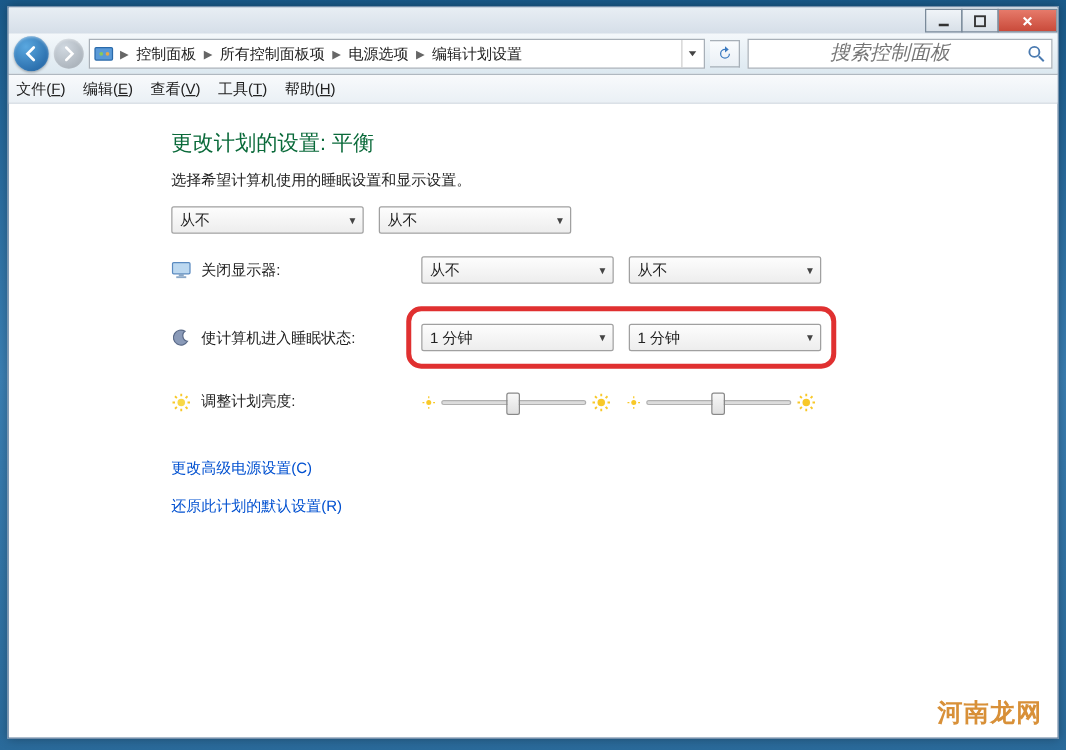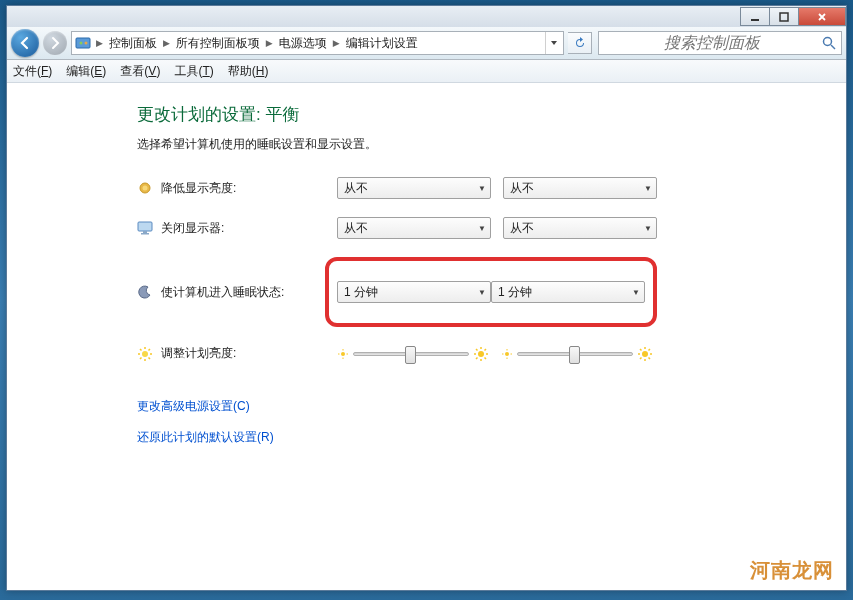--- a/index.html
+++ b/index.html
@@ -22,32 +22,32 @@
 .bc-drop { width: 16px; height: 22px; display: flex; align-items: center; justify-content: center; border-left: 1px solid #d0d0d0; }
 .refresh { width: 24px; height: 22px; border: 1px solid #a8b0b8; border-left: none; background: linear-gradient(#fafcfe,#eaf0f5); display: flex; align-items: center; justify-content: center; }
 .searchbox { width: 244px; height: 24px; background: #fff; border: 1px solid #a8b0b8; display: flex; align-items: center; padding: 0 4px; margin-left: 2px; }
 .searchbox input { flex: 1; border: none; outline: none; font-size: 16px; color: #888; font-style: italic; text-align: center; }
 .searchbox-icon { width: 16px; height: 16px; color: #4a7ab0; }
 .menubar { height: 23px; background: linear-gradient(180deg, #f8fafc, #eaf0f5); border-bottom: 1px solid #d0d8e0; display: flex; align-items: center; padding: 0 6px; gap: 14px; font-size: 12px; color: #222; }
 .menu-item { cursor: pointer; }
 .menu-item u { text-decoration: underline; }
 .content { padding: 20px 26px 20px 130px; position: relative; height: calc(100% - 77px); }
 .page-title { font-size: 17px; color: #0a6a3a; margin-bottom: 10px; }
-.page-sub { font-size: 12px; color: #222; margin-bottom: 24px; }
+.page-sub { font-size: 12px; color: #222; margin-bottom: 12px; }
 .cols-header { display: flex; align-items: center; margin-bottom: 18px; padding-left: 200px; }
 .col-head { width: 166px; display: flex; align-items: center; gap: 8px; font-size: 12px; color: #222; }
 .battery-icon { width: 18px; height: 24px; }
 .plug-icon { width: 28px; height: 14px; }
 .row { display: flex; align-items: center; margin-bottom: 18px; }
 .row-label { width: 200px; display: flex; align-items: center; gap: 8px; font-size: 12px; color: #222; }
 .row-icon { width: 16px; height: 16px; flex-shrink: 0; }
 .row-controls { display: flex; gap: 12px; }
 .dropdown { width: 154px; height: 22px; border: 1px solid #a0a0a0; background: linear-gradient(#fdfdfd, #ededed); display: flex; align-items: center; justify-content: space-between; padding: 0 4px 0 6px; font-size: 12px; color: #222; cursor: pointer; border-radius: 2px; }
 .dropdown-arrow { font-size: 8px; color: #444; }
-.highlight-box { border: 4px solid #e03030; border-radius: 12px; padding: 20px 8px; display: inline-flex; margin-left: -12px; }
+.highlight-box { border: 4px solid #e03030; border-radius: 12px; padding: 10px 8px; display: inline-flex; gap: 12px; margin-left: -12px; }
 .slider-wrap { width: 152px; display: flex; align-items: center; gap: 4px; }
 .sun-sm { width: 12px; height: 12px; }
 .sun-lg { width: 16px; height: 16px; }
 .slider-track { flex: 1; height: 4px; background: linear-gradient(#d0d0d0,#e8e8e8); border: 1px solid #b0b0b0; border-radius: 2px; position: relative; }
 .slider-thumb { position: absolute; top: -7px; width: 11px; height: 18px; background: linear-gradient(#f8f8f8, #e0e0e0); border: 1px solid #888; border-radius: 2px; }
 .links { margin-top: 36px; font-size: 12px; }
 .links a { color: #0050d0; text-decoration: none; display: block; margin-bottom: 14px; cursor: pointer; }
 .buttons { position: absolute; right: 26px; bottom: 56px; display: flex; gap: 8px; }
 .btn { height: 23px; padding: 0 14px; font-size: 12px; border: 1px solid #8a9aaa; border-radius: 3px; background: linear-gradient(#fdfdfd, #e8eef4); cursor: pointer; display: flex; align-items: center; }
 .btn.primary { border-color: #4a8acc; box-shadow: 0 0 3px #6aaae8; }
@@ -134,27 +134,20 @@
     <span class="menu-item"><span>工具</span>(<u>T</u>)</span>
     <span class="menu-item"><span>帮助</span>(<u>H</u>)</span>
   </div>
 
   <div class="content">
     <div class="page-title">更改计划的设置: 平衡</div>
     <div class="page-sub">选择希望计算机使用的睡眠设置和显示设置。</div>
 
 
     <div class="row">
-      <div class="row-label">
-        <svg class="row-icon" viewBox="0 0 16 16">
-            <circle cx="8" cy="8" r="5" fill="#e8b848" stroke="#c89828"></circle>
-            <circle cx="8" cy="8" r="2.5" fill="#f8d878"></circle>
-          </svg>
-        <span>降低显示亮度:</span>
-      </div>
       <div class="row-controls">
         <div class="dropdown">
             <span>从不</span>
             <span class="dropdown-arrow">▼</span>
           </div>
         <div class="dropdown">
             <span>从不</span>
             <span class="dropdown-arrow">▼</span>
           </div>
       </div>

